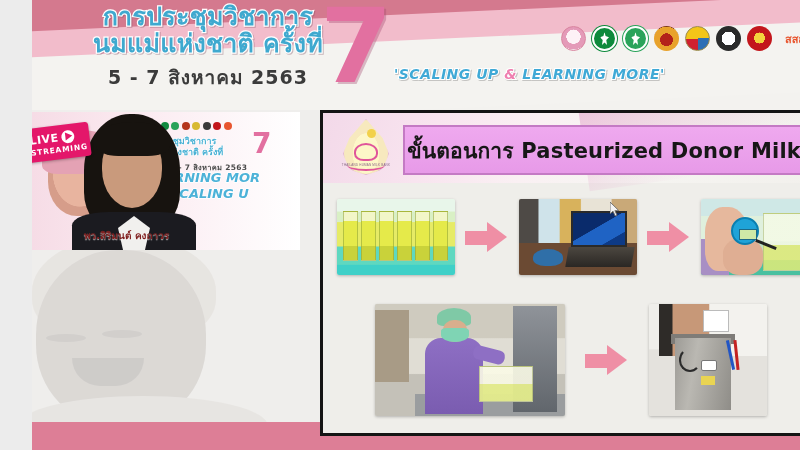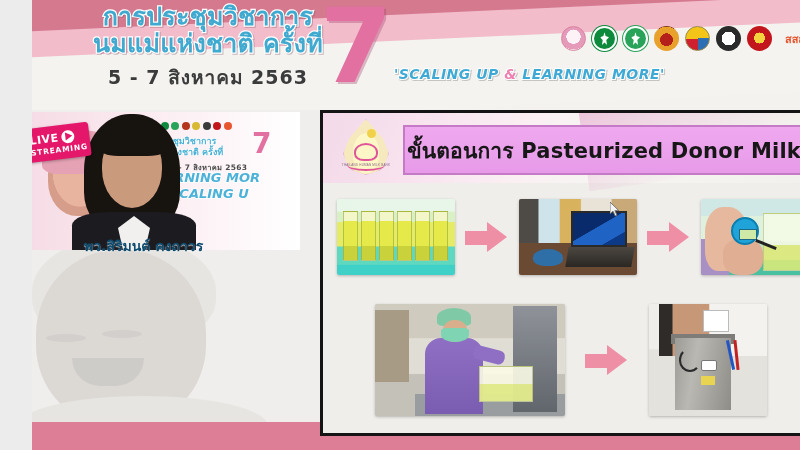--- a/index.html
+++ b/index.html
@@ -196,23 +196,23 @@
   #live-badge .lb-play {
     width:0;height:0;border-left:7px solid #e4176a;border-top:4px solid transparent;border-bottom:4px solid transparent;
     margin-left:2px;
   }
   #live-badge .lb-play-wrap { width:13px;height:13px;border-radius:50%;background:#fff;display:flex;align-items:center;justify-content:center; }
   #live-badge .lb-stream {
     font-family:"DejaVu Sans", sans-serif; font-weight:bold; font-size:7.5px; color:#fff;
     letter-spacing:.8px; margin-top:1px;
   }
   #speaker-name {
-    position:absolute; left:52px; top:235px; width:220px;
+    position:absolute; left:52px; top:228px; width:220px;
     font-family:"DejaVu Sans", sans-serif; font-weight:bold;
-    font-size:14px; color:#0c4a6e; white-space:nowrap;
+    font-size:10px; color:#7f1d1d; white-space:nowrap;
     text-shadow:0 1px 1px rgba(255,255,255,.7);
     z-index:5;
   }
 
   
   #slide-panel {
     position:absolute; left:288px; top:110px; width:500px; height:326px;
     border:3px solid #141414; background:#efeeea; overflow:hidden;
   }
   .slide-bg-swirl {

